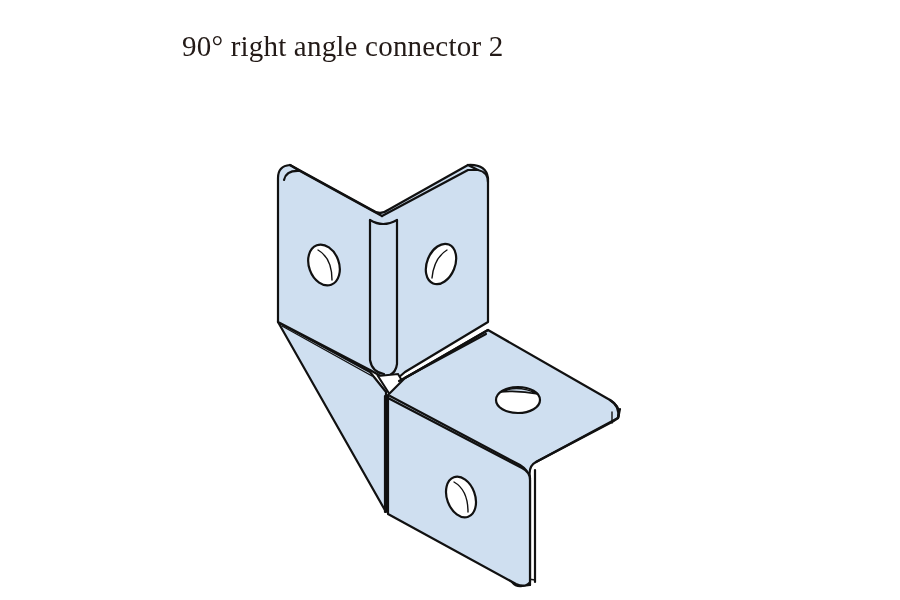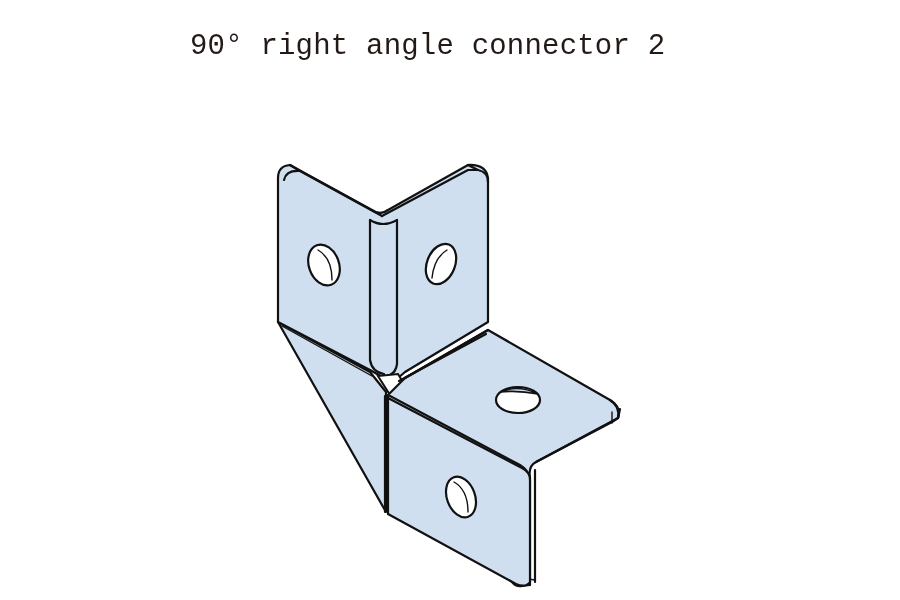--- a/index.html
+++ b/index.html
@@ -1,20 +1,20 @@
 <!DOCTYPE html>
 <html><head>
   <meta charset="utf-8">
   <style>
     html, body { margin: 0; padding: 0; background: #ffffff; }
     body { width: 900px; height: 600px; position: relative; overflow: hidden; font-family: "DejaVu Sans", sans-serif; }
     .title {
-      position: absolute; left: 190px; top: 30px;
+      position: absolute; left: 182px; top: 30px;
       font-size: 29px; color: #231a17; letter-spacing: 0.2px;
-      font-family: Liberation Mono, monospace; white-space: nowrap;
+      font-family: Liberation Serif, serif; white-space: nowrap;
     }
     .figure { position: absolute; left: 0; top: 0; width: 900px; height: 600px; }
     .plate { fill: #cfdff0; stroke: #111; stroke-width: 2.2; stroke-linejoin: round; }
     .line { fill: none; stroke: #111; stroke-width: 2.2; stroke-linecap: round; stroke-linejoin: round; }
     .thin { fill: none; stroke: #111; stroke-width: 1.4; stroke-linecap: round; }
     .hole { fill: #ffffff; stroke: #111; stroke-width: 2.2; }
     .hole-inner { fill: #cfdff0; stroke: #111; stroke-width: 1.6; }
   </style>
 </head>
 <body>

